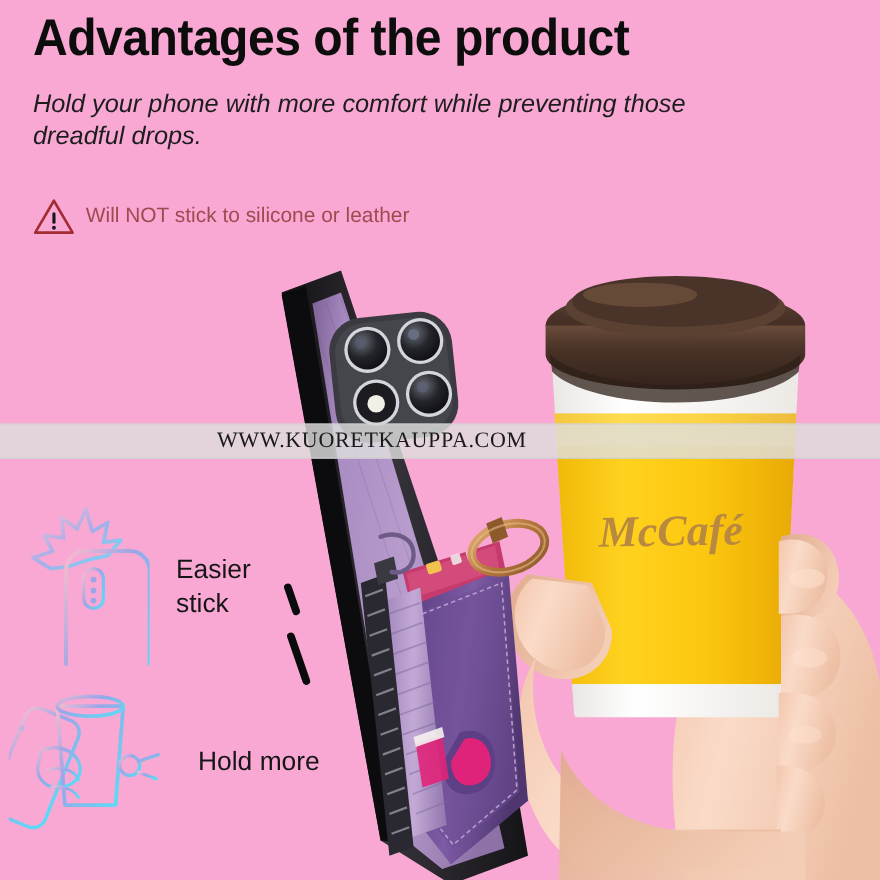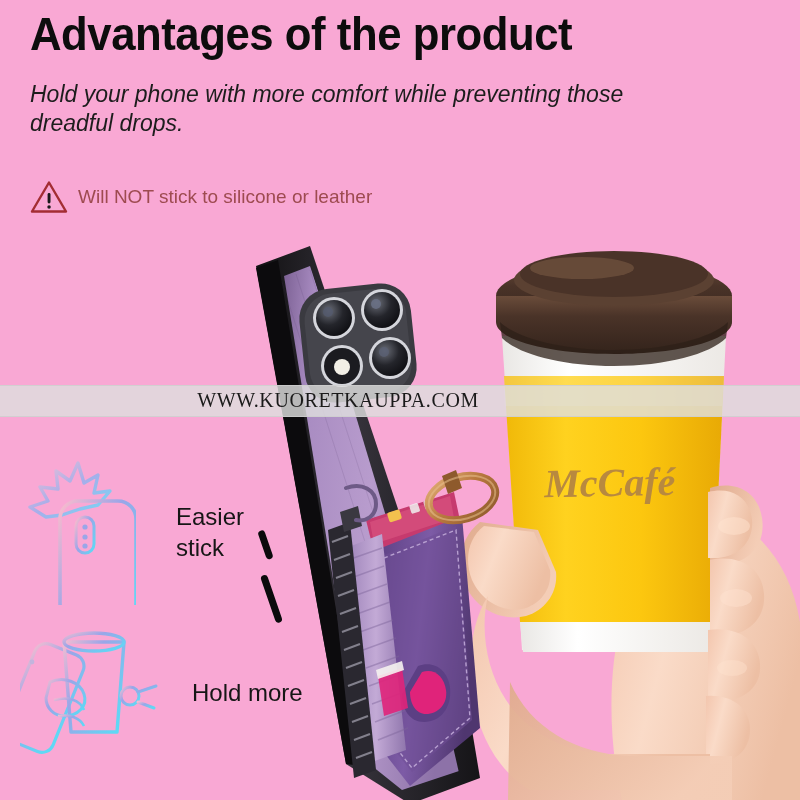--- a/index.html
+++ b/index.html
@@ -39,26 +39,26 @@
     position:absolute;left:0;top:385px;width:676px;height:30px;
     display:flex;align-items:center;justify-content:center;
     font-family:"Liberation Serif","DejaVu Serif",serif;
     font-size:20px;letter-spacing:.6px;color:#1a1a1a;
     z-index:41;white-space:nowrap;
   }
 
   
   .feat{position:absolute;display:flex;align-items:center;z-index:12;}
   .feat-1{left:18px;top:455px;}
-  .feat-2{left:20px;top:620px;}
+  .feat-2{left:8px;top:620px;}
   .feat-ico{flex:0 0 auto;}
   .feat-label{
     font-size:24px;line-height:31px;color:#161616;font-weight:400;
   }
-  .feat-1 .feat-label{margin-left:40px;}
+  .feat-1 .feat-label{margin-left:24px;}
   .feat-2 .feat-label{margin-left:22px;}
 
   
   .photo{position:absolute;left:10px;top:230px;width:800px;height:570px;z-index:10;}
   .photo svg{display:block;}
 </style>
 </head>
 <body>
 
 <div id="stage">

